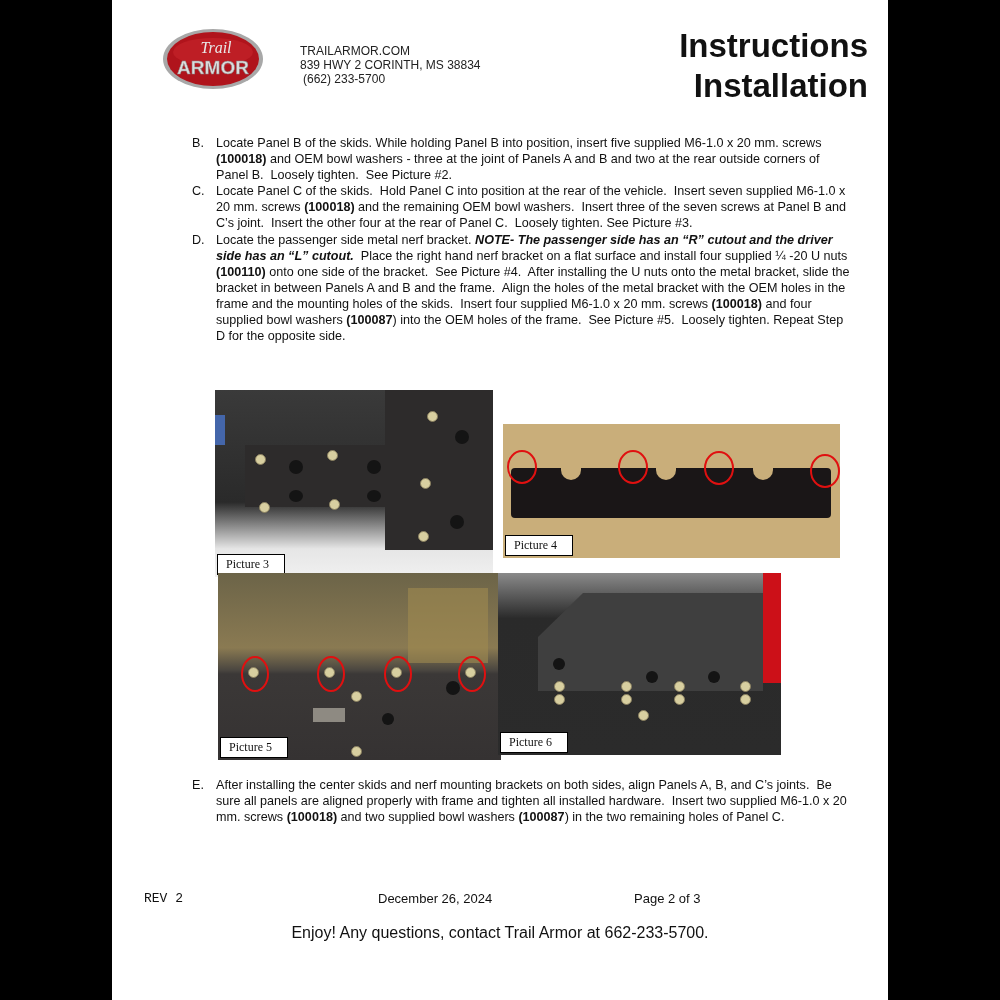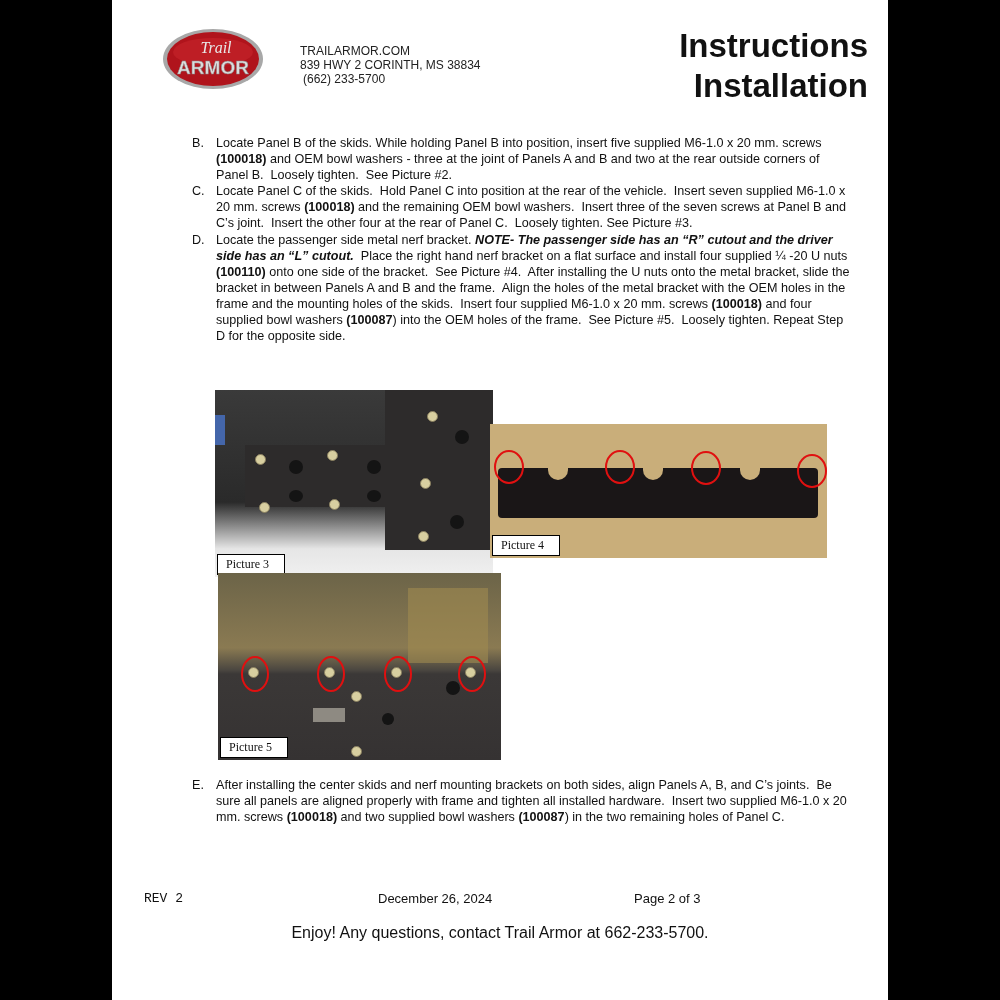--- a/index.html
+++ b/index.html
@@ -75,21 +75,21 @@
     <div class="bolt" style="left:203px; top:141px;"></div>
     <div class="hole" style="left:74px; top:70px; width:14px; height:14px;"></div>
     <div class="hole" style="left:152px; top:70px; width:14px; height:14px;"></div>
     <div class="hole" style="left:74px; top:100px; width:14px; height:12px;"></div>
     <div class="hole" style="left:152px; top:100px; width:14px; height:12px;"></div>
     <div class="hole" style="left:240px; top:40px; width:14px; height:14px;"></div>
     <div class="hole" style="left:235px; top:125px; width:14px; height:14px;"></div>
     <div class="cap">Picture 3</div>
   </div>
 
-  <div class="photo" style="left:378px; top:424px; width:337px; height:134px; background:#c9ae7a;">
+  <div class="photo" style="left:391px; top:424px; width:337px; height:134px; background:#c9ae7a;">
     <div style="position:absolute; left:8px; top:44px; width:320px; height:50px; background:#1a1617; border-radius:4px;"></div>
     <div style="position:absolute; left:58px; top:38px; width:20px; height:18px; background:#c9ae7a; border-radius:0 0 10px 10px;"></div>
     <div style="position:absolute; left:153px; top:38px; width:20px; height:18px; background:#c9ae7a; border-radius:0 0 10px 10px;"></div>
     <div style="position:absolute; left:250px; top:38px; width:20px; height:18px; background:#c9ae7a; border-radius:0 0 10px 10px;"></div>
     <div class="ring" style="left:4px; top:26px; width:26px; height:30px;"></div>
     <div class="ring" style="left:115px; top:26px; width:26px; height:30px;"></div>
     <div class="ring" style="left:201px; top:27px; width:26px; height:30px;"></div>
     <div class="ring" style="left:307px; top:30px; width:26px; height:30px;"></div>
     <div class="cap">Picture 4</div>
   </div>
@@ -105,20 +105,37 @@
     <div class="bolt" style="left:173px; top:94px;"></div>
     <div class="bolt" style="left:247px; top:94px;"></div>
     <div class="bolt" style="left:133px; top:118px;"></div>
     <div class="bolt" style="left:133px; top:173px;"></div>
     <div class="hole" style="left:228px; top:108px; width:14px; height:14px;"></div>
     <div class="hole" style="left:164px; top:140px; width:12px; height:12px;"></div>
     <div style="position:absolute; left:95px; top:135px; width:32px; height:14px; background:#8e8a82;"></div>
     <div class="cap">Picture 5</div>
   </div>
 
+  <div class="photo" style="left:386px; top:573px; width:283px; height:182px; background:linear-gradient(180deg,#8a8a8a 0%,#2a2a2a 25%,#2b2b2b 100%);">
+    <div style="position:absolute; left:265px; top:0; width:18px; height:110px; background:#cc1018;"></div>
+    <div style="position:absolute; left:40px; top:20px; width:225px; height:98px; background:#3f3f3f; clip-path:polygon(20% 0,100% 0,100% 100%,0 100%,0 45%);"></div>
+    <div class="bolt" style="left:56px; top:108px;"></div>
+    <div class="bolt" style="left:123px; top:108px;"></div>
+    <div class="bolt" style="left:176px; top:108px;"></div>
+    <div class="bolt" style="left:242px; top:108px;"></div>
+    <div class="bolt" style="left:56px; top:121px;"></div>
+    <div class="bolt" style="left:123px; top:121px;"></div>
+    <div class="bolt" style="left:176px; top:121px;"></div>
+    <div class="bolt" style="left:242px; top:121px;"></div>
+    <div class="bolt" style="left:140px; top:137px;"></div>
+    <div class="hole" style="left:148px; top:98px; width:12px; height:12px;"></div>
+    <div class="hole" style="left:210px; top:98px; width:12px; height:12px;"></div>
+    <div class="hole" style="left:55px; top:85px; width:12px; height:12px;"></div>
+    <div class="cap">Picture 6</div>
+  </div>
 
   <div class="steps" style="top:777px;">
     <p class="step">
       <span class="letter">E.</span>
       <span>After installing the center skids and nerf mounting brackets on both sides, align Panels A, B, and C’s joints.&nbsp; Be sure all panels are aligned properly with frame and tighten all installed hardware.&nbsp; Insert two supplied M6-1.0 x 20 mm. screws <b>(100018)</b> and two supplied bowl washers <b>(100087</b>) in the two remaining holes of Panel C.</span>
     </p>
   </div>
 
   <div class="footer-row" style="left:32px;font-family:Liberation Mono, monospace;">REV 2</div>
   <div class="footer-row" style="left:266px;">December 26, 2024</div>

